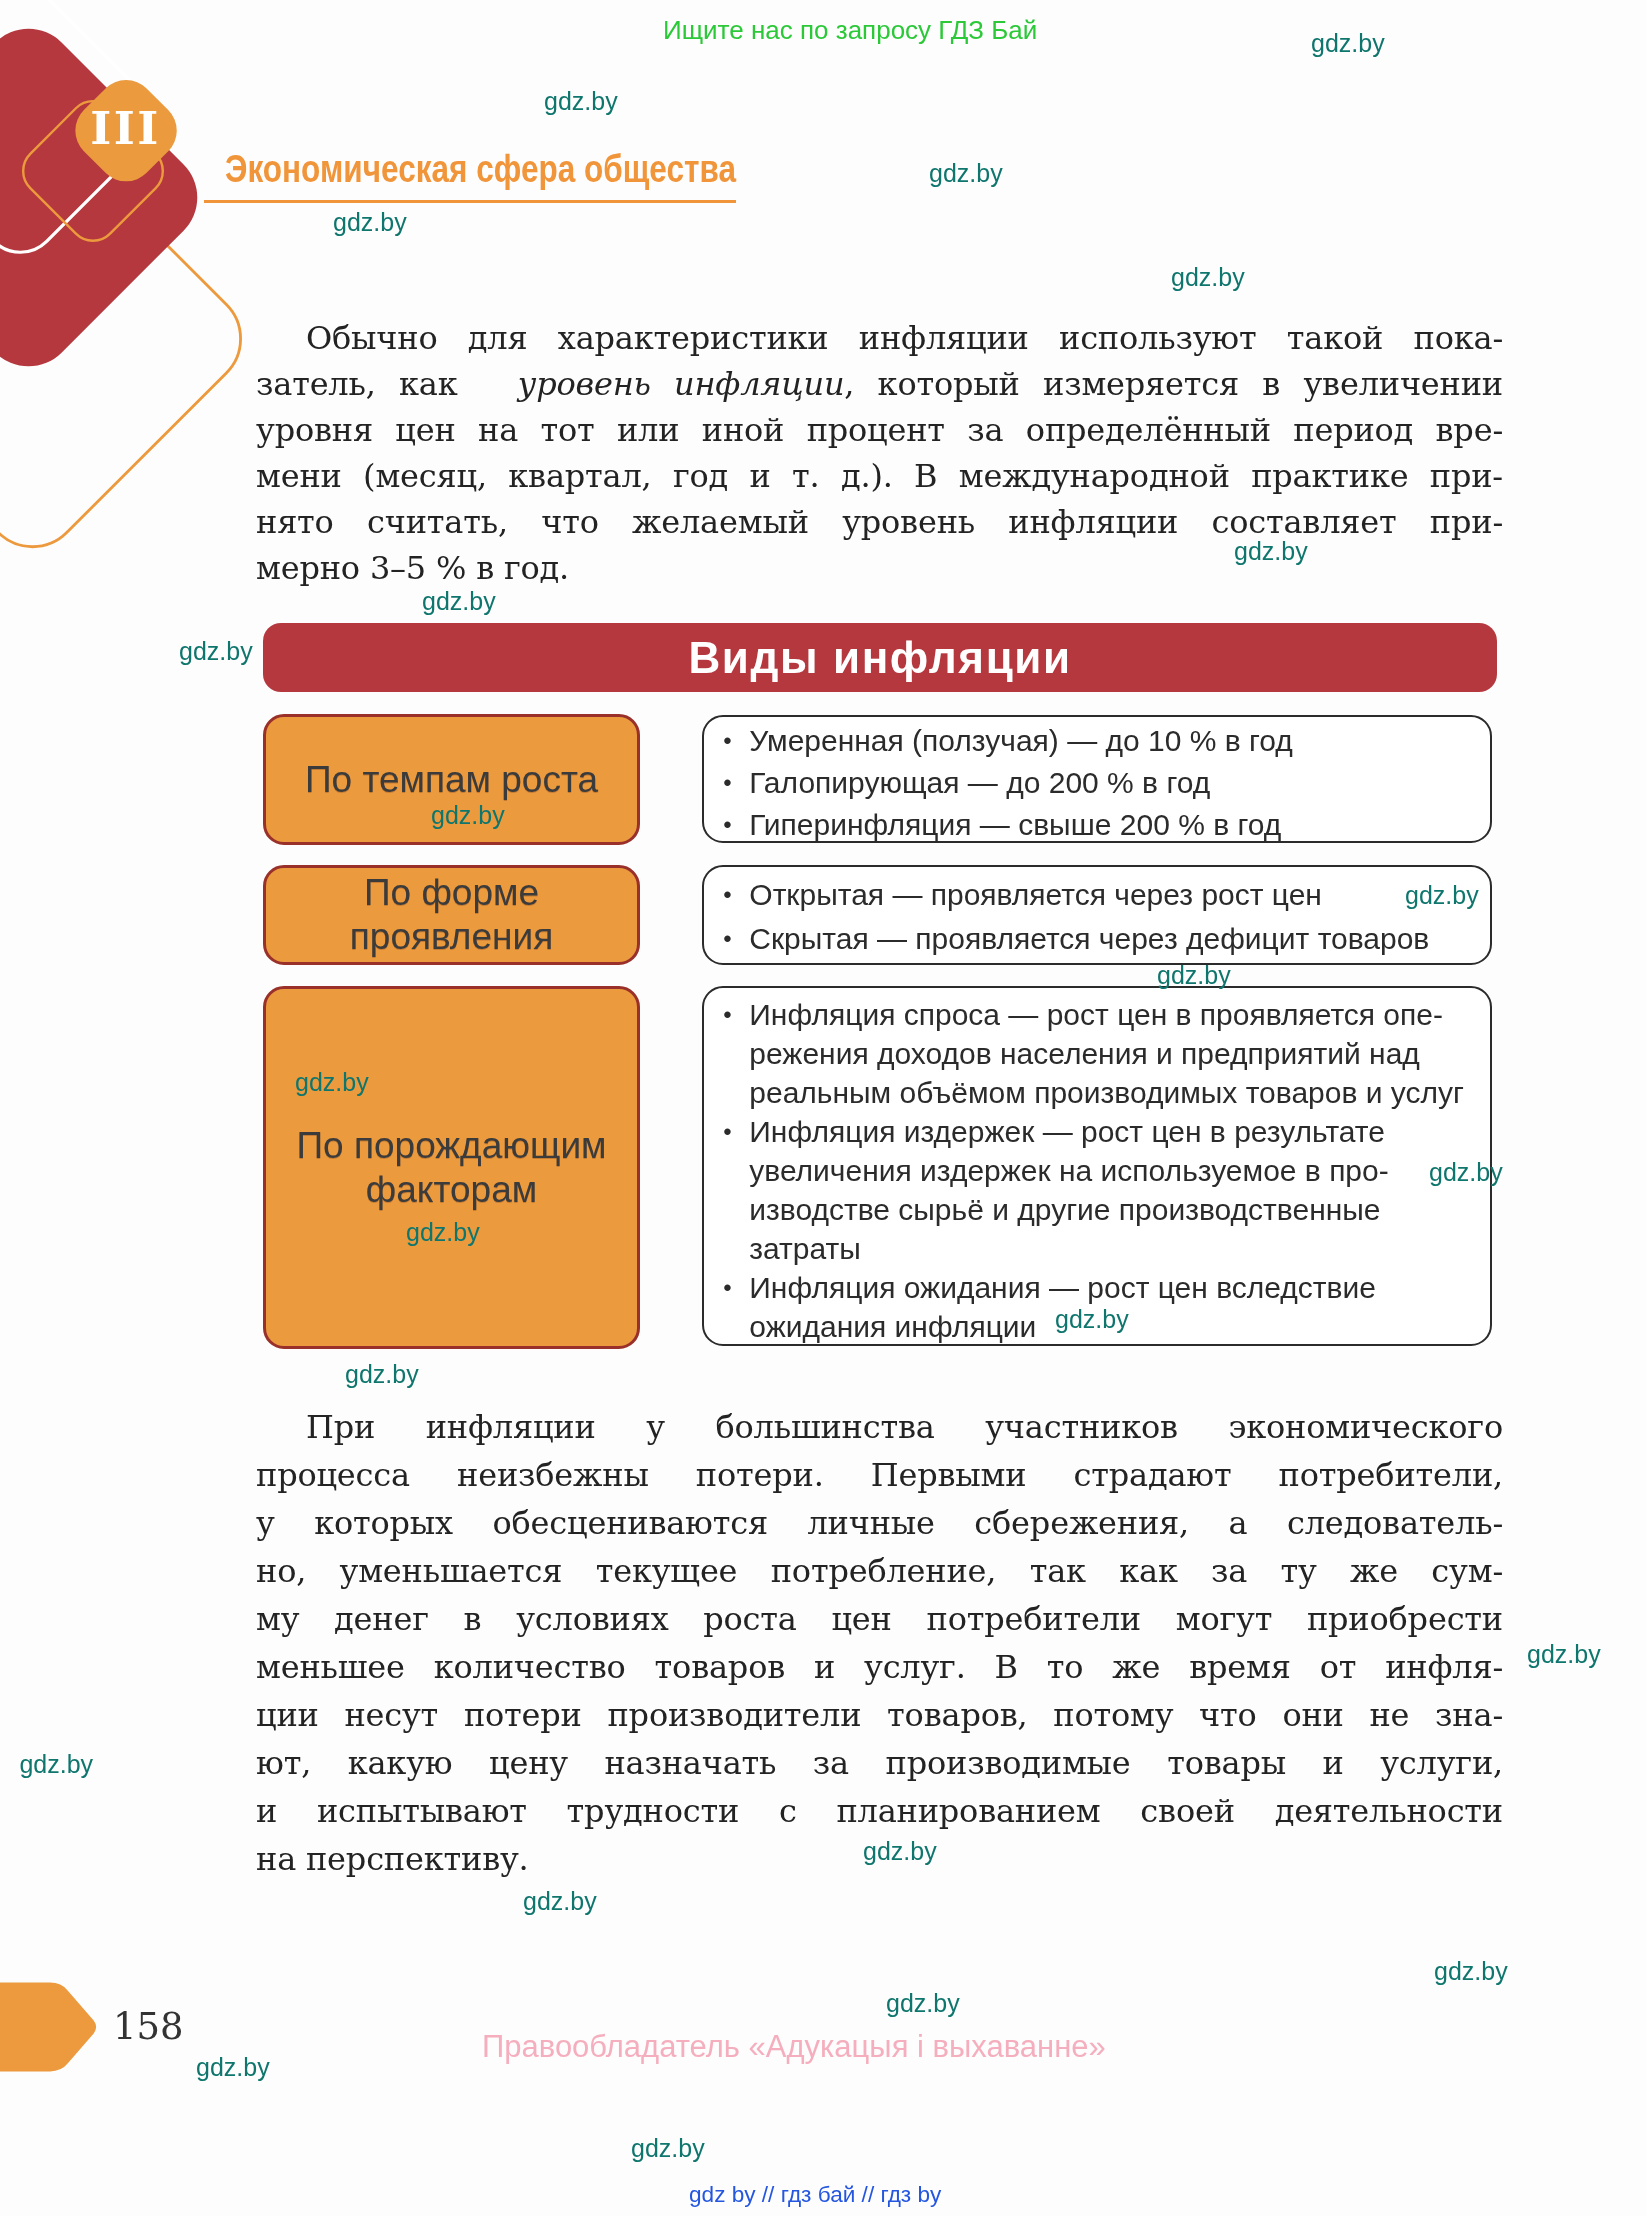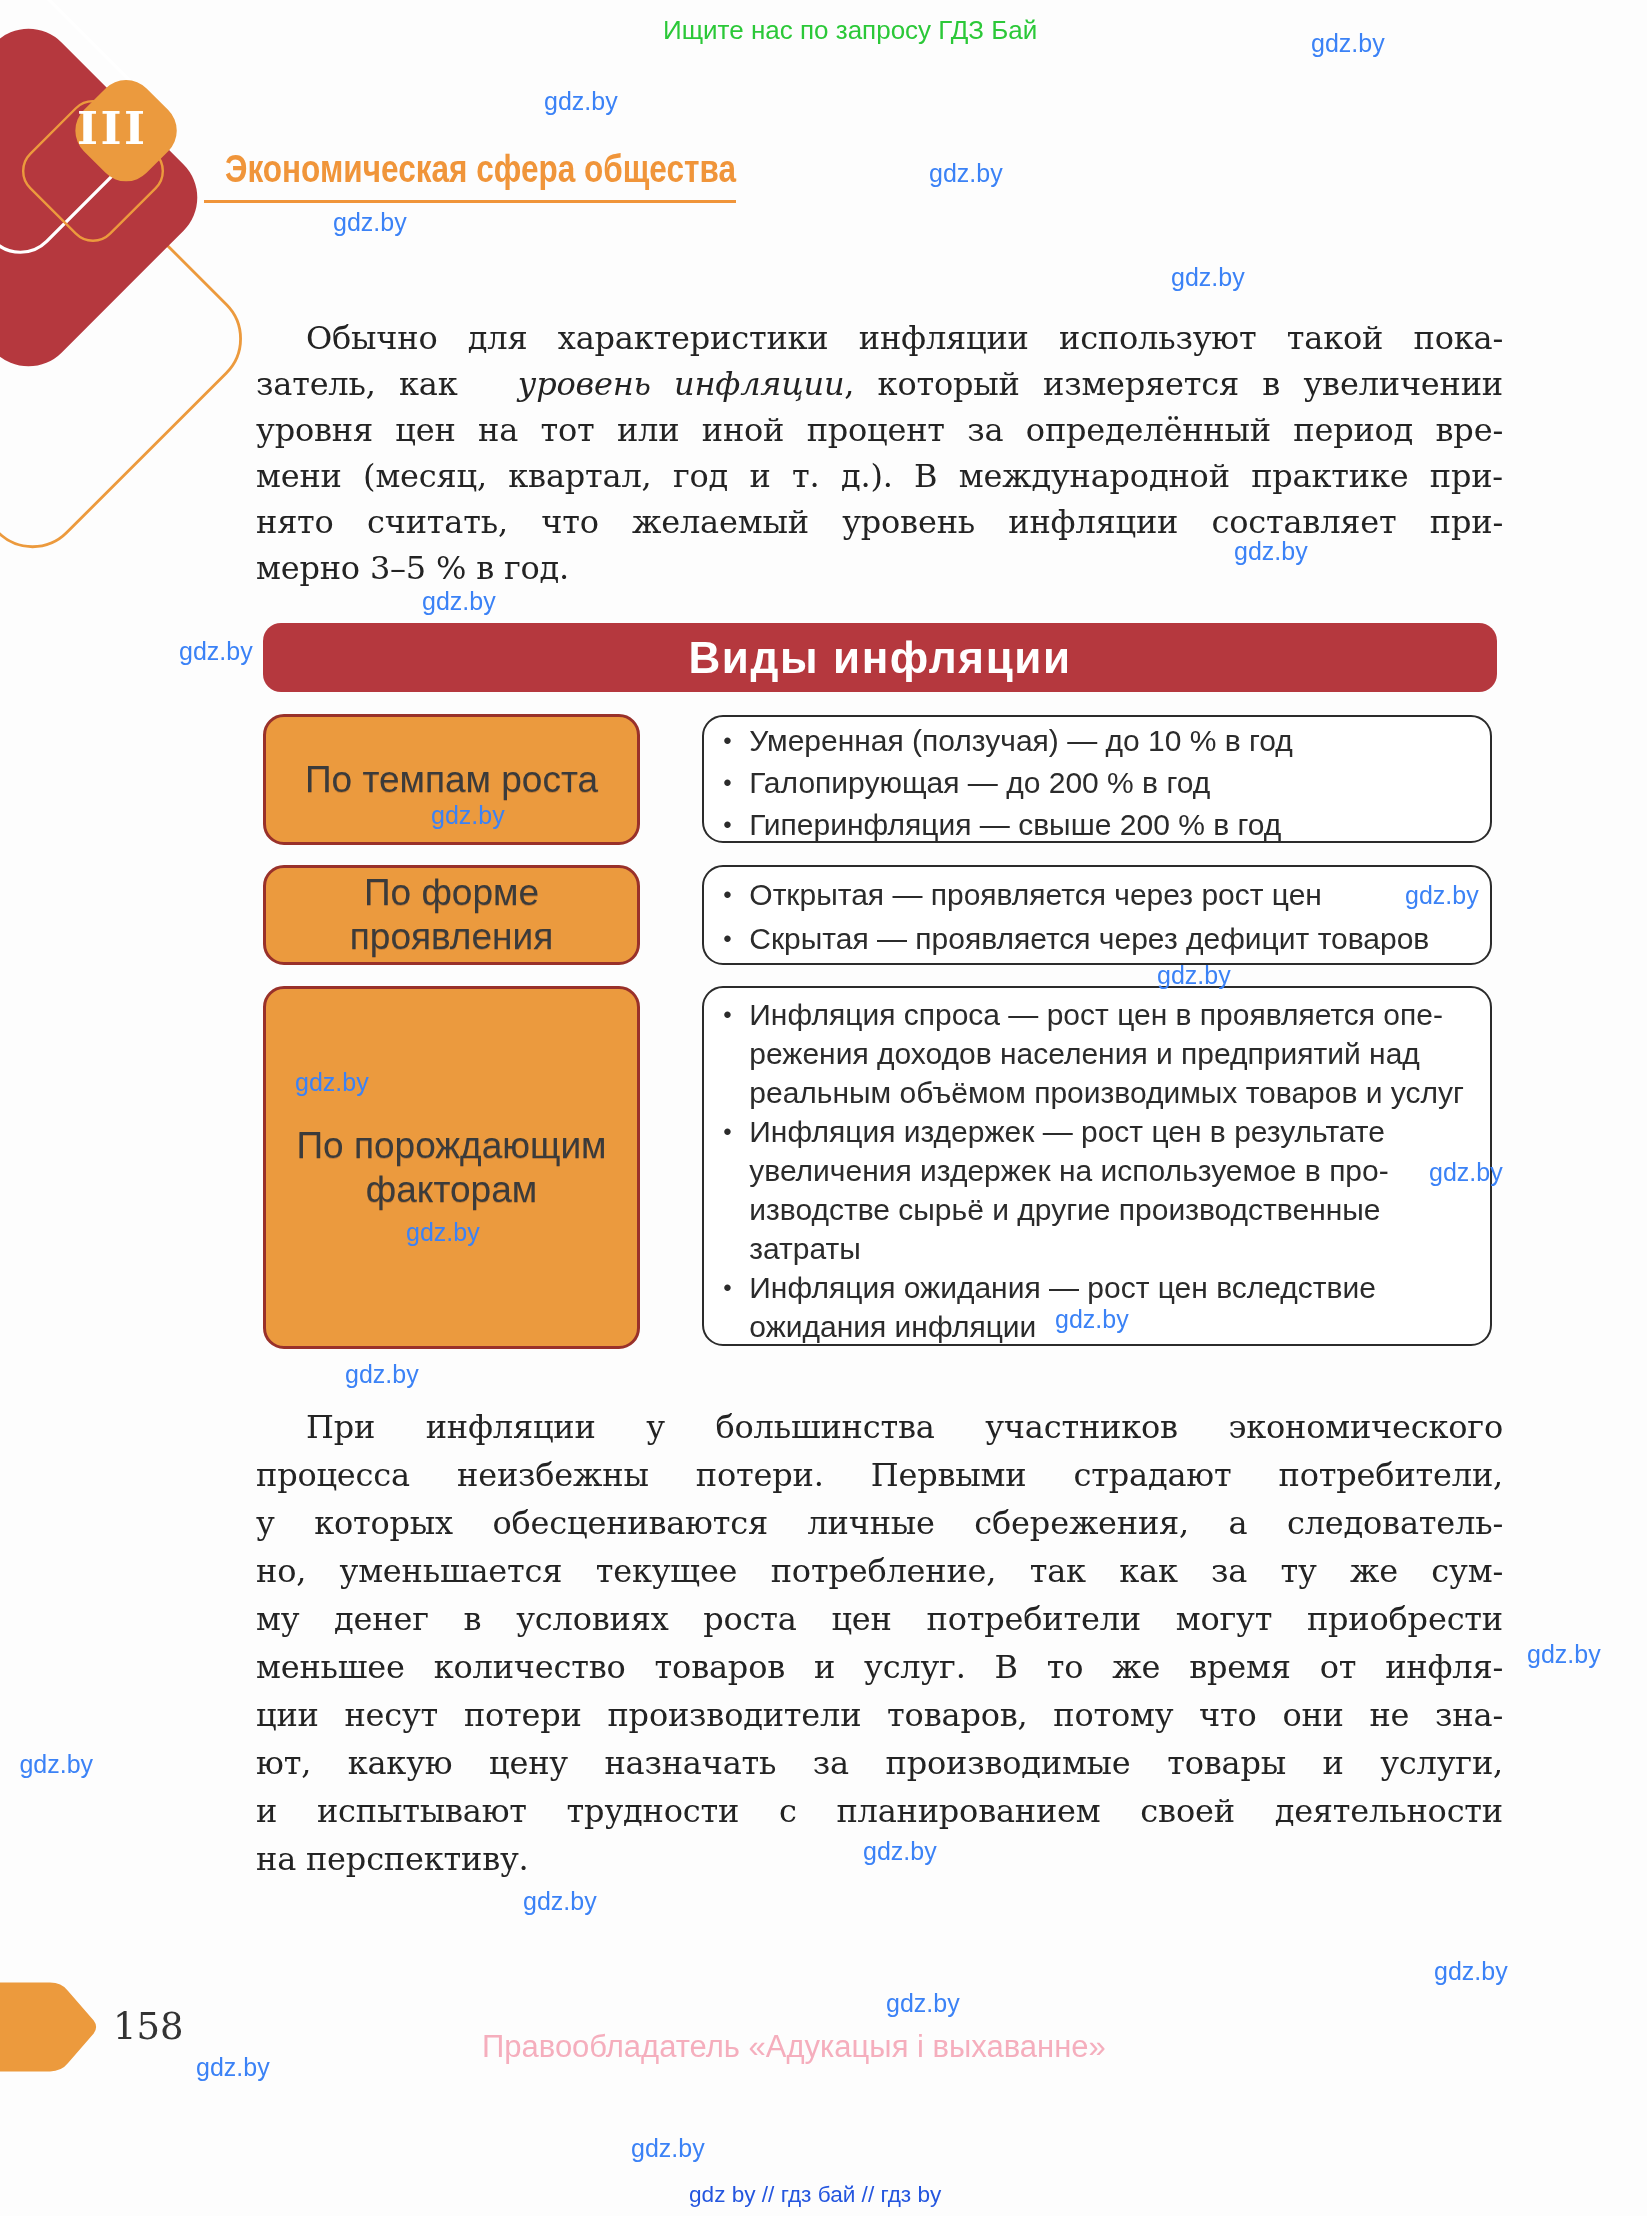--- a/index.html
+++ b/index.html
@@ -4,27 +4,27 @@
 <style>
   html,body{margin:0;padding:0;}
   body{width:1648px;height:2216px;position:relative;background:#fdfdfd;overflow:hidden;
        font-family:"Liberation Sans",sans-serif;}
 
   
   .top-banner{position:absolute;left:663px;top:14.5px;font-size:26px;color:#2bc838;
       font-family:"Liberation Sans",sans-serif;z-index:30;}
 
   
-  .wm{position:absolute;font-size:25px;color:#3b82f6;font-family:"Liberation Sans",sans-serif;
+  .wm{position:absolute;font-size:25px;color:#0f766e;font-family:"Liberation Sans",sans-serif;
       z-index:20;white-space:nowrap;}
   .wm.behind{z-index:2;}
 
   
   #badge-svg{position:absolute;left:0;top:0;z-index:3;}
-  .badge-num{position:absolute;left:77px;top:102px;width:97px;
+  .badge-num{position:absolute;left:77px;top:102px;width:97px;text-align:center;
       font-family:"DejaVu Serif","Liberation Serif",serif;font-weight:bold;
       font-size:45px;color:#ffffff;z-index:4;letter-spacing:2.4px;}
 
   .chapter-title{position:absolute;left:225px;top:148px;font-size:38px;font-weight:bold;
       color:#f0953a;white-space:nowrap;transform:scaleX(0.83);transform-origin:left top;z-index:5;}
   .chapter-underline{position:absolute;left:204px;top:200px;width:532px;height:3.2px;
       background:#f0953a;z-index:5;}
 
   
   .para{position:absolute;left:256px;width:1247px;color:#232323;

